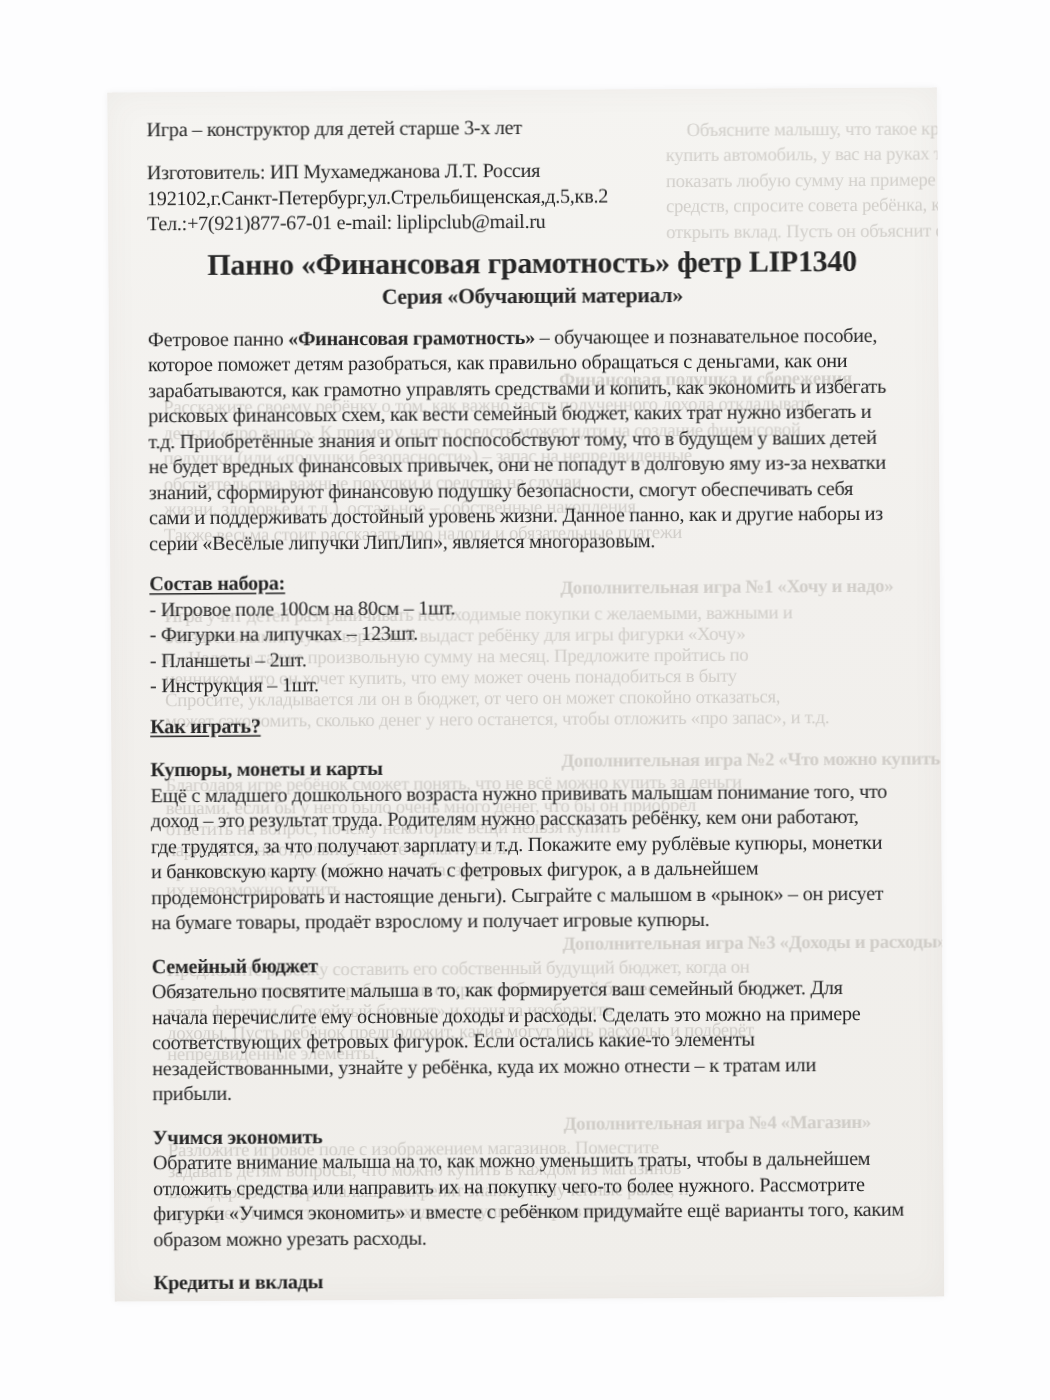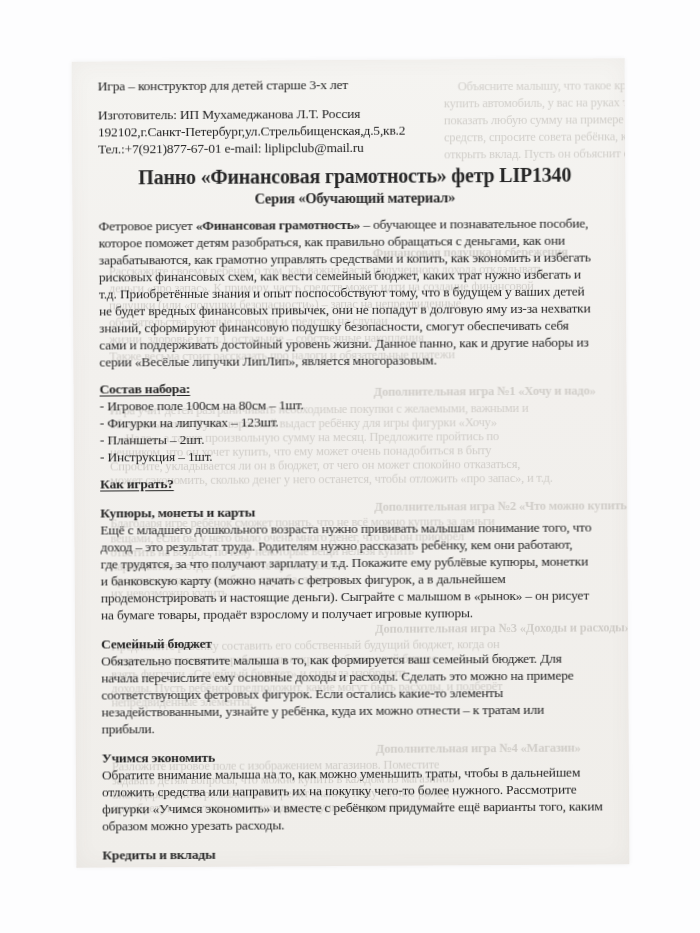--- a/index.html
+++ b/index.html
@@ -91,21 +91,21 @@
         <div>192102,г.Санкт-Петербург,ул.Стрельбищенская,д.5,кв.2</div>
         <div>Тел.:+7(921)877-67-01 e-mail: liplipclub@mail.ru</div>
       </div>
     </div>
 
     <div class="rule"></div>
 
     <h1>Панно «Финансовая грамотность» фетр LIP1340</h1>
     <h2>Серия «Обучающий материал»</h2>
 
-    <p class="intro"><span>Фетровое рисует </span><b>«Финансовая грамотность»</b><span> – обучающее и познавательное пособие,
+    <p class="intro"><span>Фетровое панно </span><b>«Финансовая грамотность»</b><span> – обучающее и познавательное пособие,
 которое поможет детям разобраться, как правильно обращаться с деньгами, как они
 зарабатываются, как грамотно управлять средствами и копить, как экономить и избегать
 рисковых финансовых схем, как вести семейный бюджет, каких трат нужно избегать и
 т.д. Приобретённые знания и опыт поспособствуют тому, что в будущем у ваших детей
 не будет вредных финансовых привычек, они не попадут в долговую яму из-за нехватки
 знаний, сформируют финансовую подушку безопасности, смогут обеспечивать себя
 сами и поддерживать достойный уровень жизни. Данное панно, как и другие наборы из
 серии «Весёлые липучки ЛипЛип», является многоразовым.</span></p>
 
     <h3>Состав набора:</h3>

